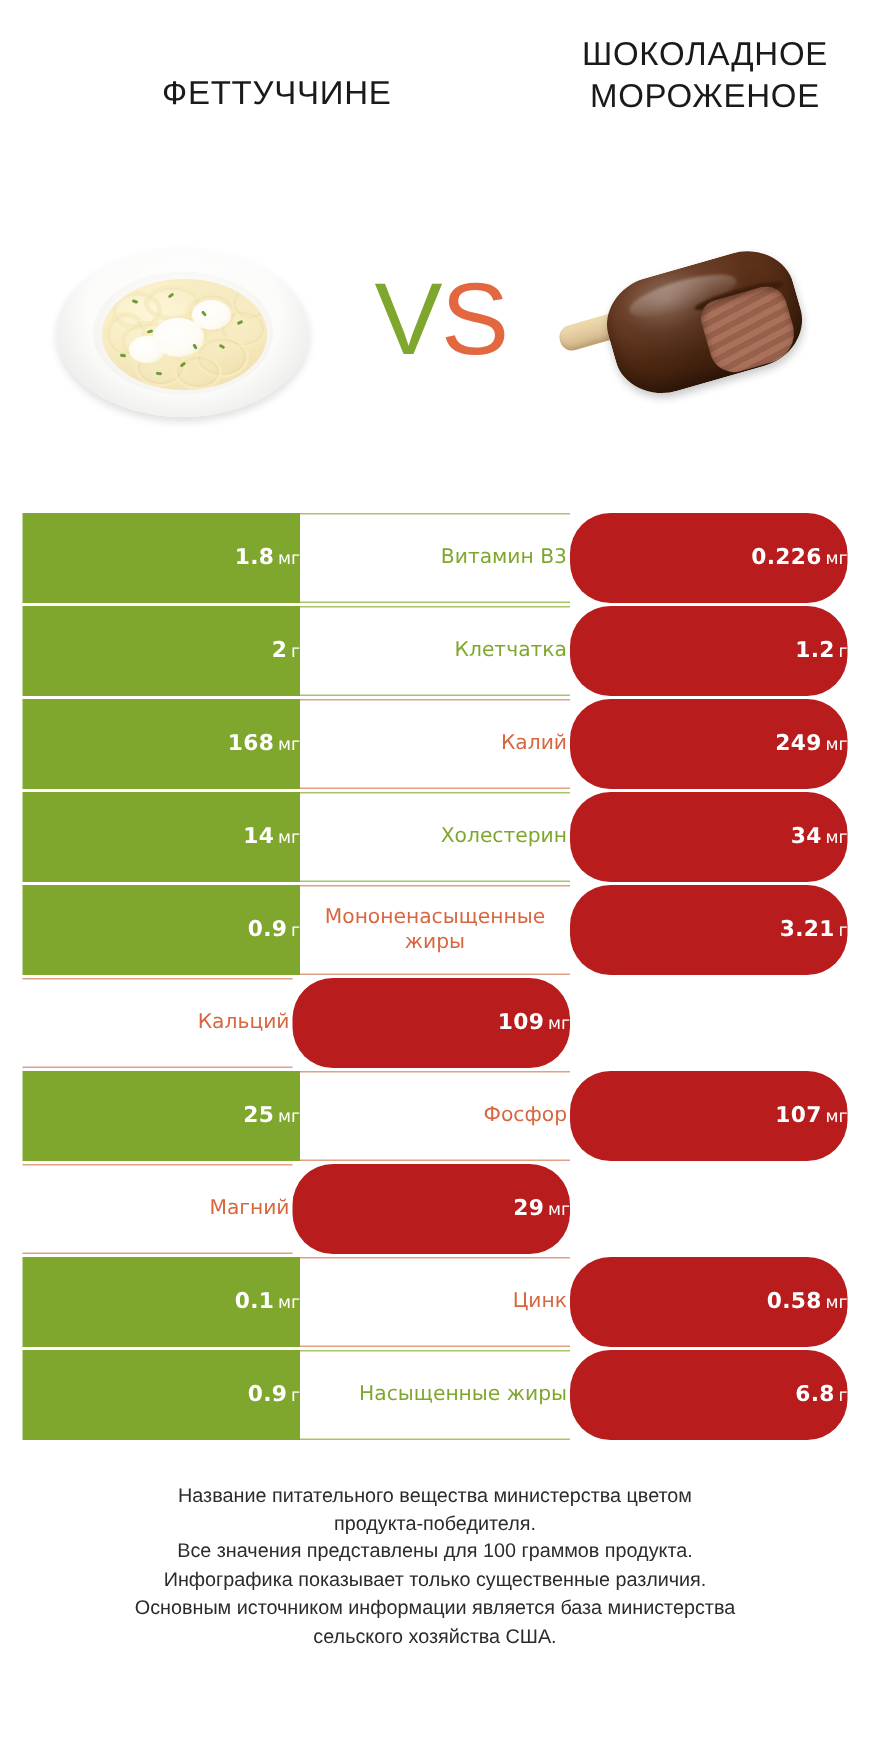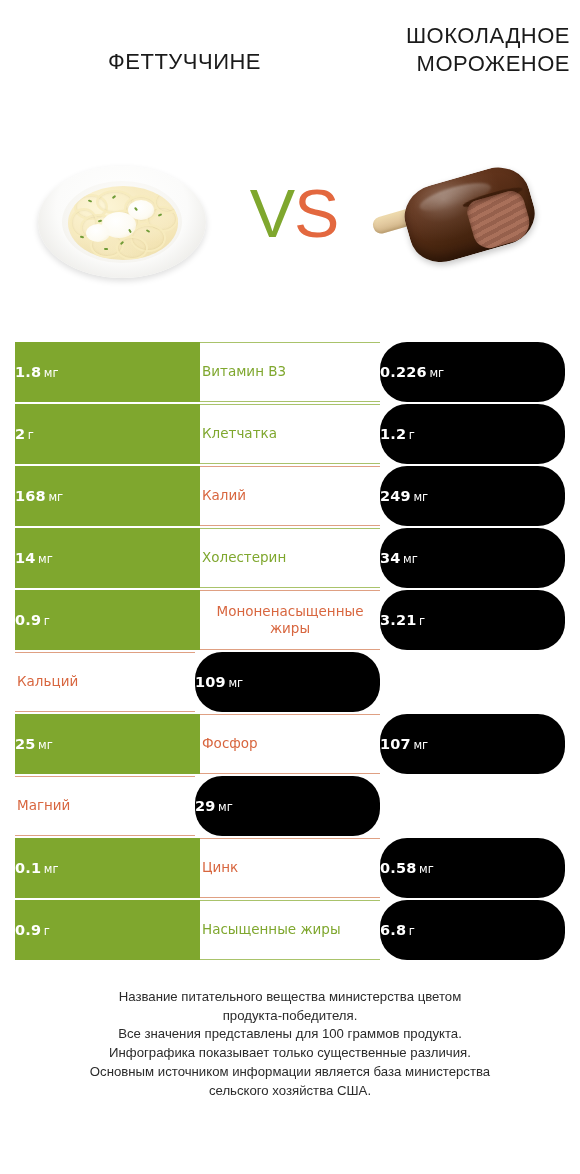--- a/index.html
+++ b/index.html
@@ -35,21 +35,21 @@
   .title-left {
     left: 41px;
     top: 48px;
     width: 220px;
     text-align: right;
   }
   .title-right {
     left: 370px;
     top: 22px;
     width: 200px;
-    text-align: right;
+    text-align: center;
   }
 
   
   .hero {
     position: absolute;
     top: 148px;
     left: 0;
     width: 564px;
     height: 150px;
   }
@@ -88,33 +88,33 @@
   }
   .row {
     display: flex;
     width: 550px;
     margin-bottom: 2px;
   }
   .cell {
     box-sizing: border-box;
     display: flex;
     align-items: center;
-    justify-content: flex-start;
+    justify-content: flex-end;
     text-align: center;
     height: 60px;
     overflow: hidden;
   }
   .cell-left {
     width: 185px;
     background: #7FA72E;
     color: #ffffff;
   }
   .cell-right {
     width: 185px;
-    background: #000000;
+    background: #b91c1c;
     color: #ffffff;
     border-radius: 27px;
   }
   .cell-mid {
     width: 180px;
     background: #ffffff;
     font-weight: 400;
     font-size: 13.5px;
     line-height: 1.28;
     padding: 12px 2px;

